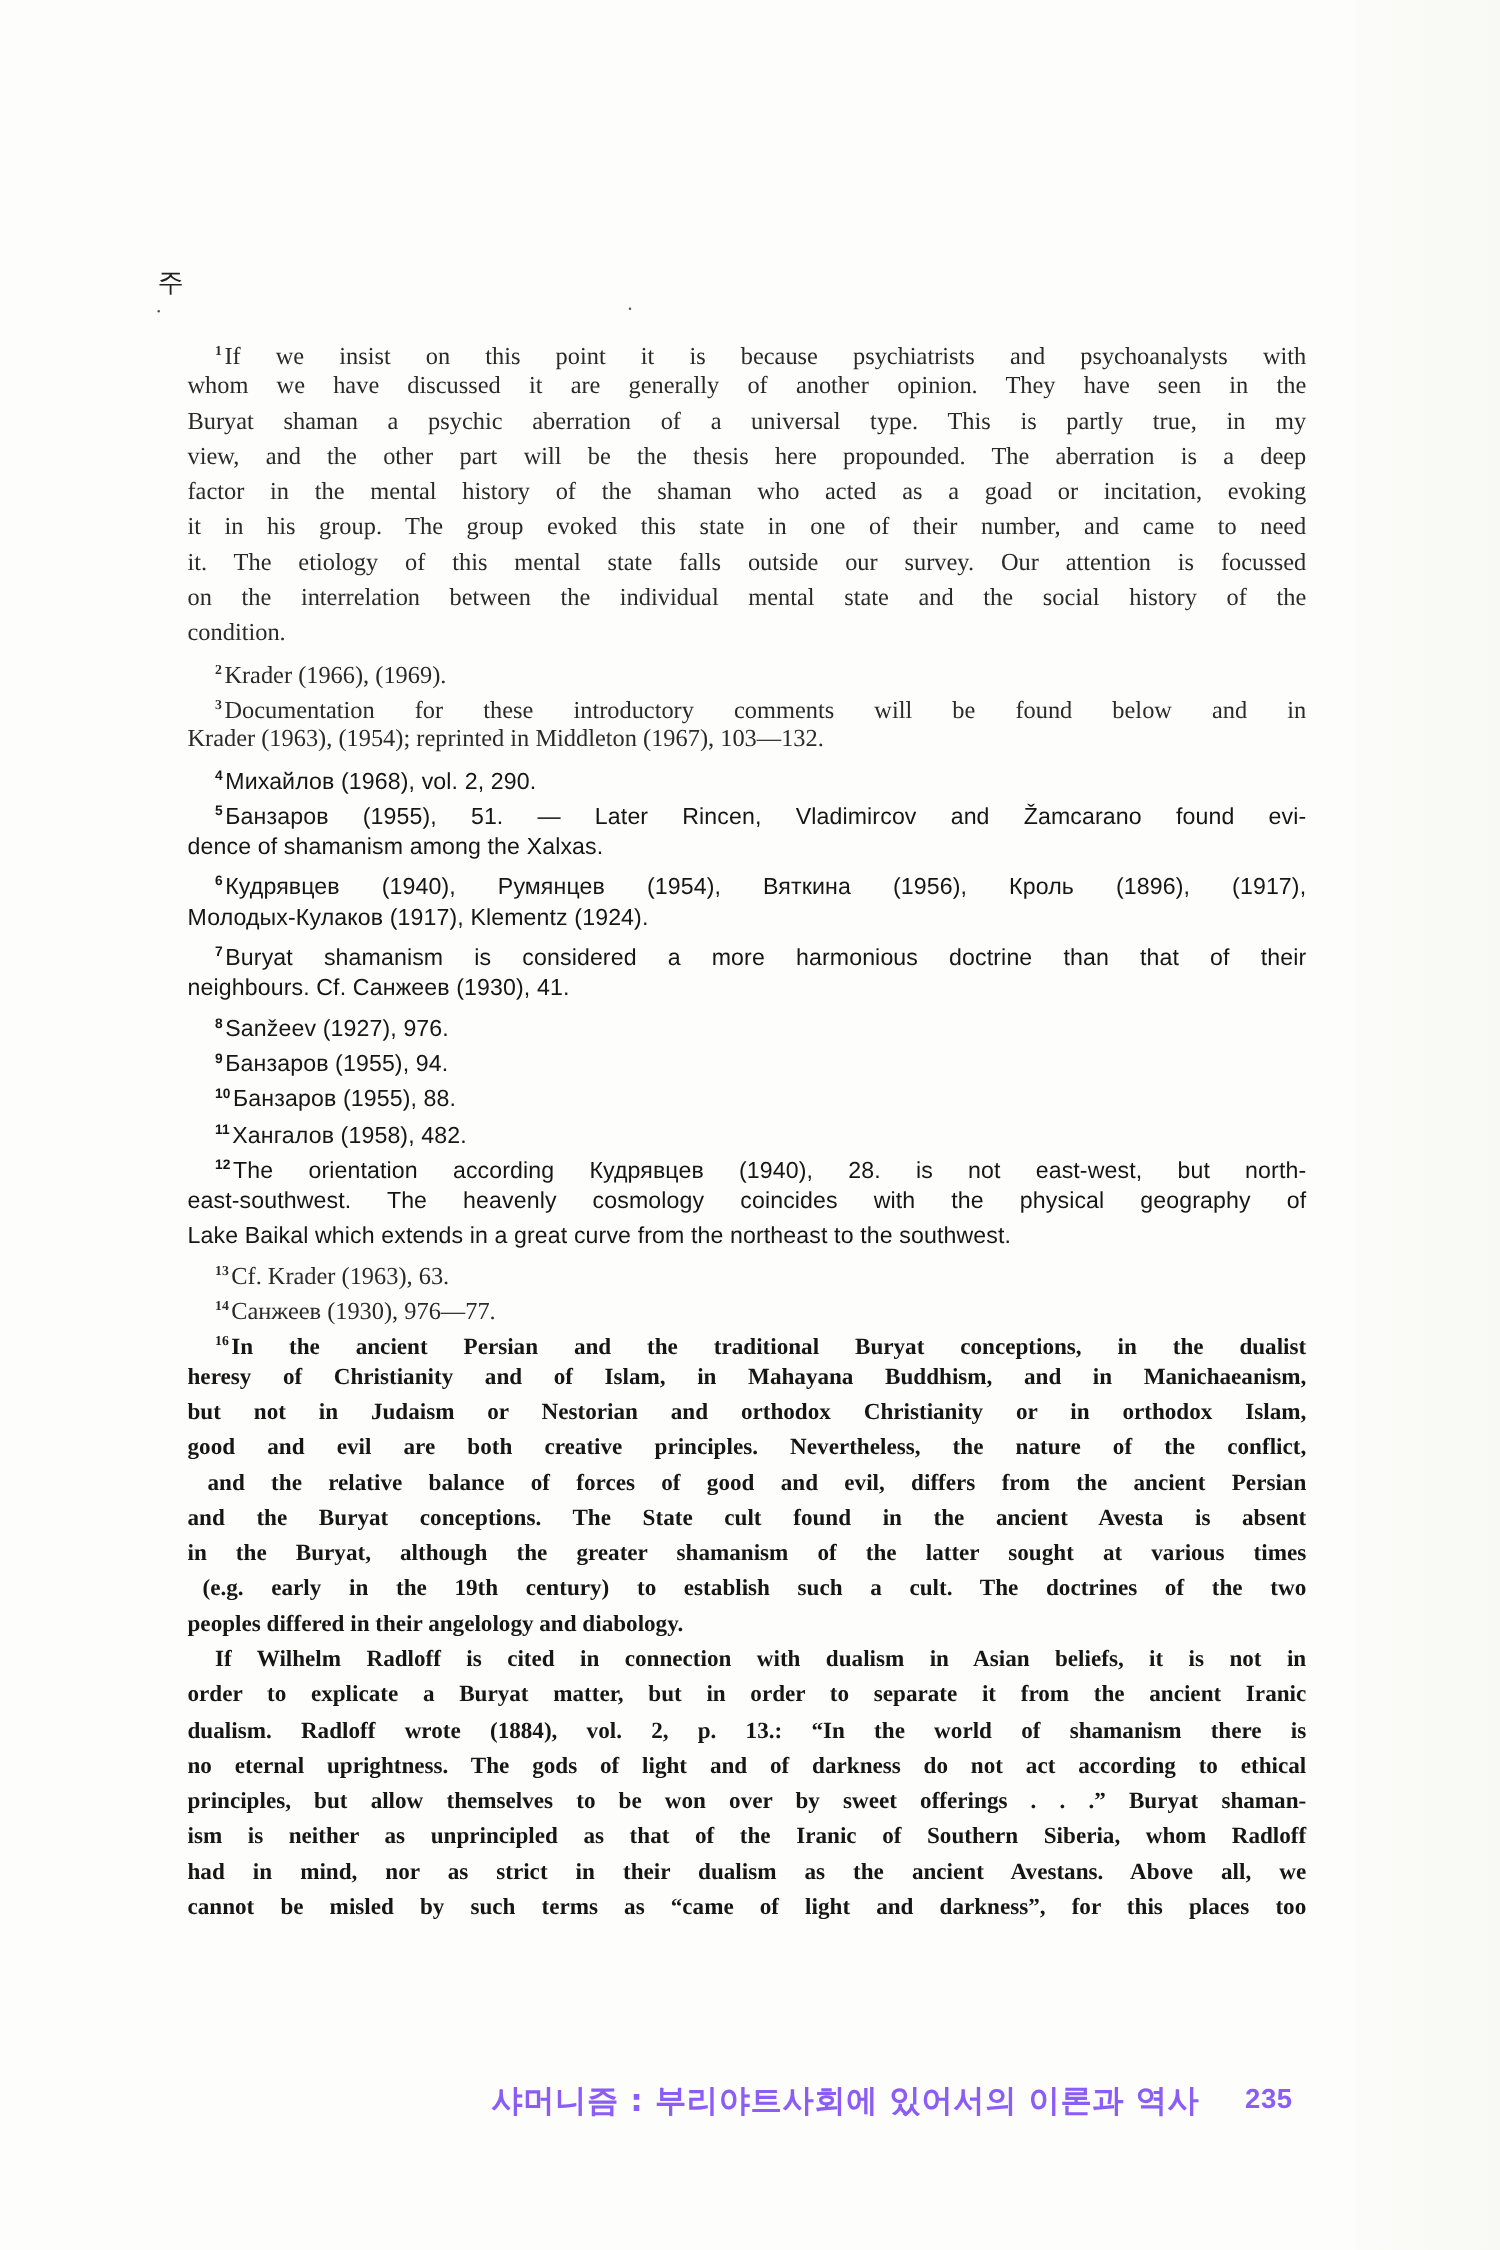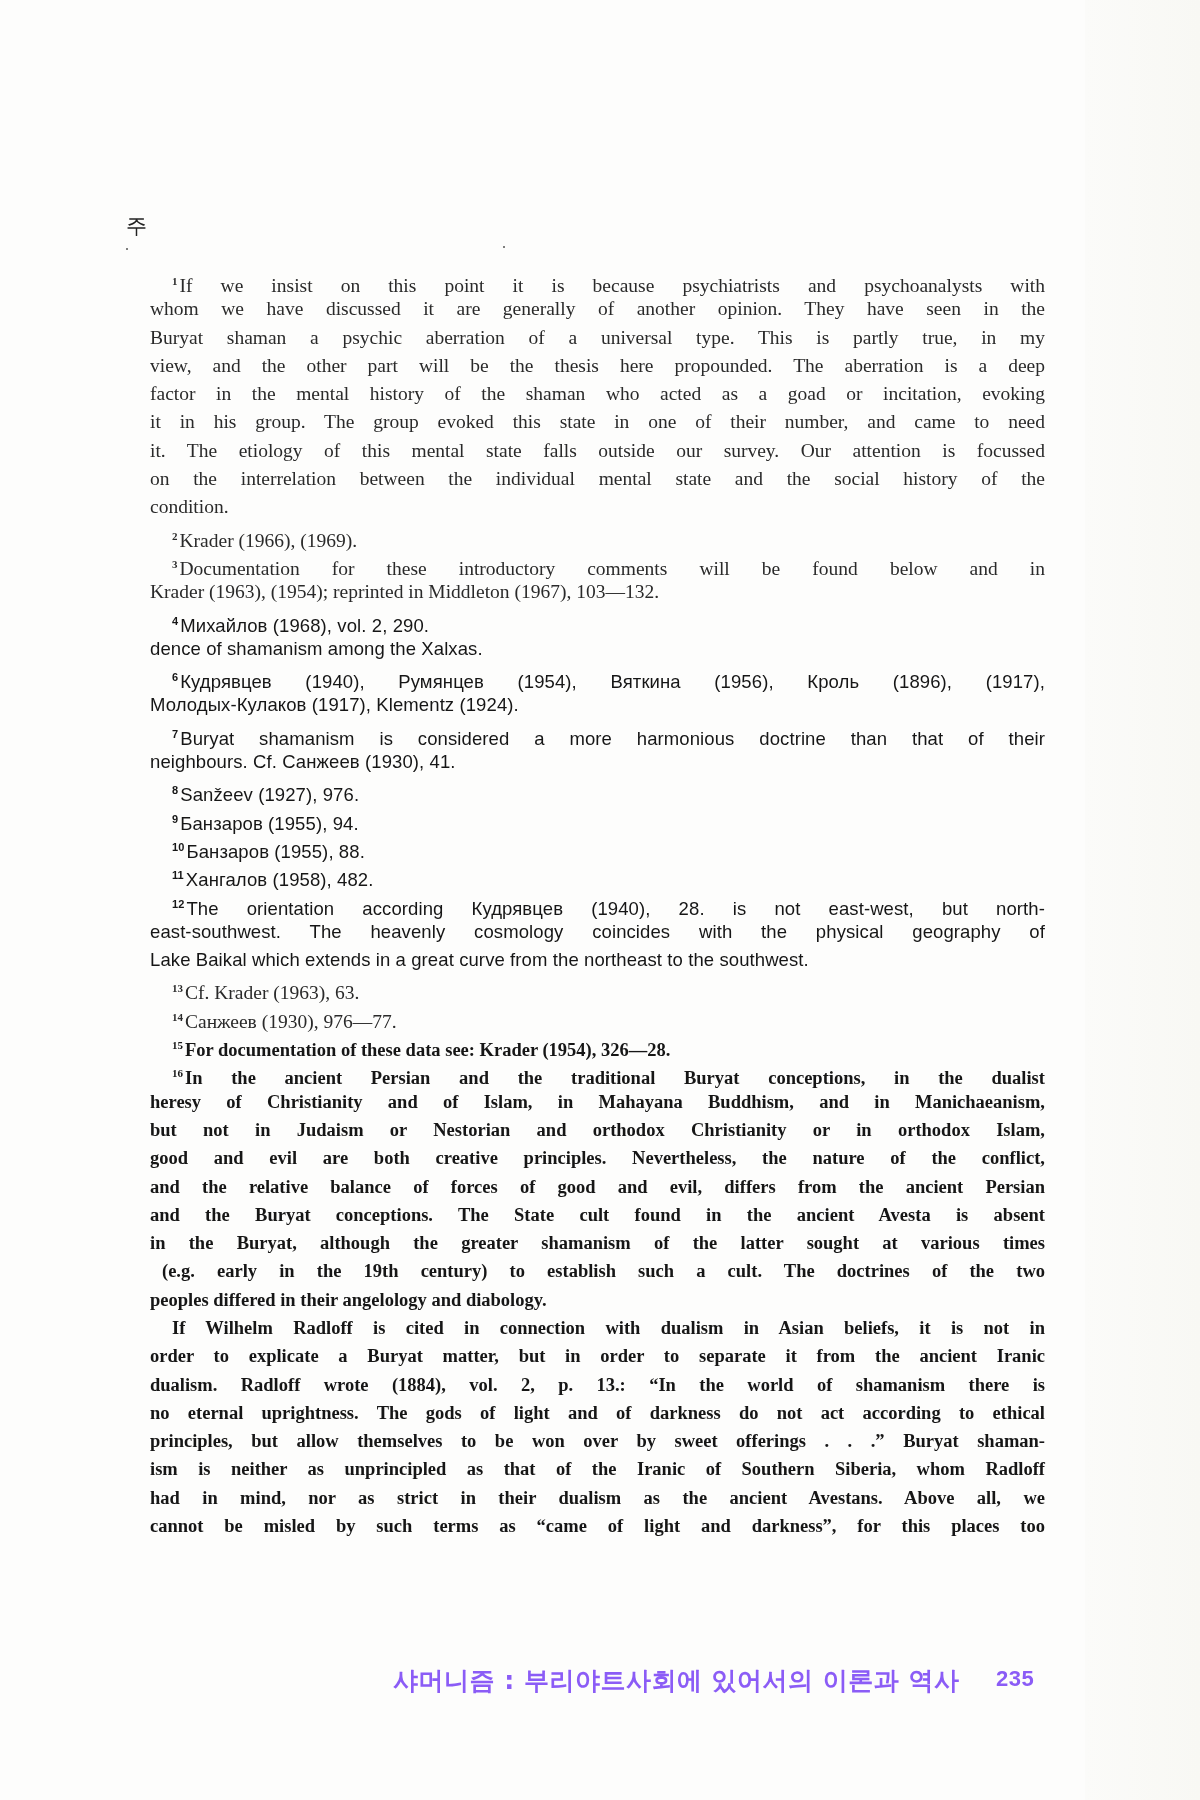--- a/index.html
+++ b/index.html
@@ -59,40 +59,40 @@
     <div class="line light"><span style="word-spacing: 0px;">view, and the other part will be the thesis here propounded. The aberration is a deep</span></div>
     <div class="line light"><span style="word-spacing: 0px;">factor in the mental history of the shaman who acted as a goad or incitation, evoking</span></div>
     <div class="line light"><span style="word-spacing: 0px;">it in his group. The group evoked this state in one of their number, and came to need</span></div>
     <div class="line light"><span style="word-spacing: 0px;">it. The etiology of this mental state falls outside our survey. Our attention is focussed</span></div>
     <div class="line light"><span style="word-spacing: 0px;">on the interrelation between the individual mental state and the social history of the</span></div>
     <div class="line last light"><span>condition.</span></div>
     <div class="line indent last light"><sup class="fn">2</sup><span>Krader (1966), (1969).</span></div>
     <div class="line indent light"><sup class="fn">3</sup><span style="word-spacing: 0px;">Documentation for these introductory comments will be found below and in</span></div>
     <div class="line last light"><span>Krader (1963), (1954); reprinted in Middleton (1967), 103—132.</span></div>
     <div class="line indent last sans"><sup class="fn">4</sup><span>Михайлов (1968), vol. 2, 290.</span></div>
+    <div class="line indent sans"><sup class="fn">5</sup><span style="word-spacing: 0px;">Банзаров (1955), 51. — Later Rincen, Vladimircov and Žamcarano found evi-</span></div>
     <div class="line last sans"><span>dence of shamanism among the Xalxas.</span></div>
     <div class="line indent sans"><sup class="fn">6</sup><span style="word-spacing: 0px;">Кудрявцев (1940), Румянцев (1954), Вяткина (1956), Кроль (1896), (1917),</span></div>
     <div class="line last sans"><span>Молодых-Кулаков (1917), Klementz (1924).</span></div>
     <div class="line indent sans"><sup class="fn">7</sup><span style="word-spacing: 0px;">Buryat shamanism is considered a more harmonious doctrine than that of their</span></div>
     <div class="line last sans"><span>neighbours. Cf. Санжеев (1930), 41.</span></div>
     <div class="line indent last sans"><sup class="fn">8</sup><span>Sanžeev (1927), 976.</span></div>
     <div class="line indent last sans"><sup class="fn">9</sup><span>Банзаров (1955), 94.</span></div>
     <div class="line indent last sans"><sup class="fn">10</sup><span>Банзаров (1955), 88.</span></div>
     <div class="line indent last sans"><sup class="fn">11</sup><span>Хангалов (1958), 482.</span></div>
     <div class="line indent sans"><sup class="fn">12</sup><span style="word-spacing: 0px;">The orientation according Кудрявцев (1940), 28. is not east-west, but north-</span></div>
     <div class="line sans"><span style="word-spacing: 0px;">east-southwest. The heavenly cosmology coincides with the physical geography of</span></div>
     <div class="line last sans"><span>Lake Baikal which extends in a great curve from the northeast to the southwest.</span></div>
     <div class="line indent last light"><sup class="fn">13</sup><span>Cf. Krader (1963), 63.</span></div>
     <div class="line indent last light"><sup class="fn">14</sup><span>Санжеев (1930), 976—77.</span></div>
-    <div class="line indent last bold"><sup class="fn">15</sup><span>For documentation of these data see: Krader (1954), 326—28.</span></div>
     <div class="line indent bold"><sup class="fn">16</sup><span style="word-spacing: 0px;">In the ancient Persian and the traditional Buryat conceptions, in the dualist</span></div>
     <div class="line bold"><span style="word-spacing: 0px; margin-top: 48px;">heresy of Christianity and of Islam, in Mahayana Buddhism, and in Manichaeanism,</span></div>
     <div class="line bold"><span style="word-spacing: 0px;">but not in Judaism or Nestorian and orthodox Christianity or in orthodox Islam,</span></div>
     <div class="line bold"><span style="word-spacing: 0px;">good and evil are both creative principles. Nevertheless, the nature of the conflict,</span></div>
-    <div class="line bold"><span style="word-spacing: 0px;">and the relative balance of forces of good and evil, differs from the ancient Persian</span></div>
+    <div class="line bold"><span style="word-spacing: 0px; margin-left: 16px;">and the relative balance of forces of good and evil, differs from the ancient Persian</span></div>
     <div class="line bold"><span style="word-spacing: 0px;">and the Buryat conceptions. The State cult found in the ancient Avesta is absent</span></div>
     <div class="line bold"><span style="word-spacing: 0px;">in the Buryat, although the greater shamanism of the latter sought at various times</span></div>
     <div class="line bold"><span style="word-spacing: 0px; margin-left: 12px;">(e.g. early in the 19th century) to establish such a cult. The doctrines of the two</span></div>
     <div class="line last bold"><span>peoples differed in their angelology and diabology.</span></div>
     <div class="line indent bold"><span style="word-spacing: 0px;">If Wilhelm Radloff is cited in connection with dualism in Asian beliefs, it is not in</span></div>
     <div class="line bold"><span style="word-spacing: 0px;">order to explicate a Buryat matter, but in order to separate it from the ancient Iranic</span></div>
     <div class="line bold"><span style="word-spacing: 0px;">dualism. Radloff wrote (1884), vol. 2, p. 13.: “In the world of shamanism there is</span></div>
     <div class="line bold"><span style="word-spacing: 0px;">no eternal uprightness. The gods of light and of darkness do not act according to ethical</span></div>
     <div class="line bold"><span style="word-spacing: 0px;">principles, but allow themselves to be won over by sweet offerings . . .” Buryat shaman-</span></div>
     <div class="line bold"><span style="word-spacing: 0px;">ism is neither as unprincipled as that of the Iranic of Southern Siberia, whom Radloff</span></div>

